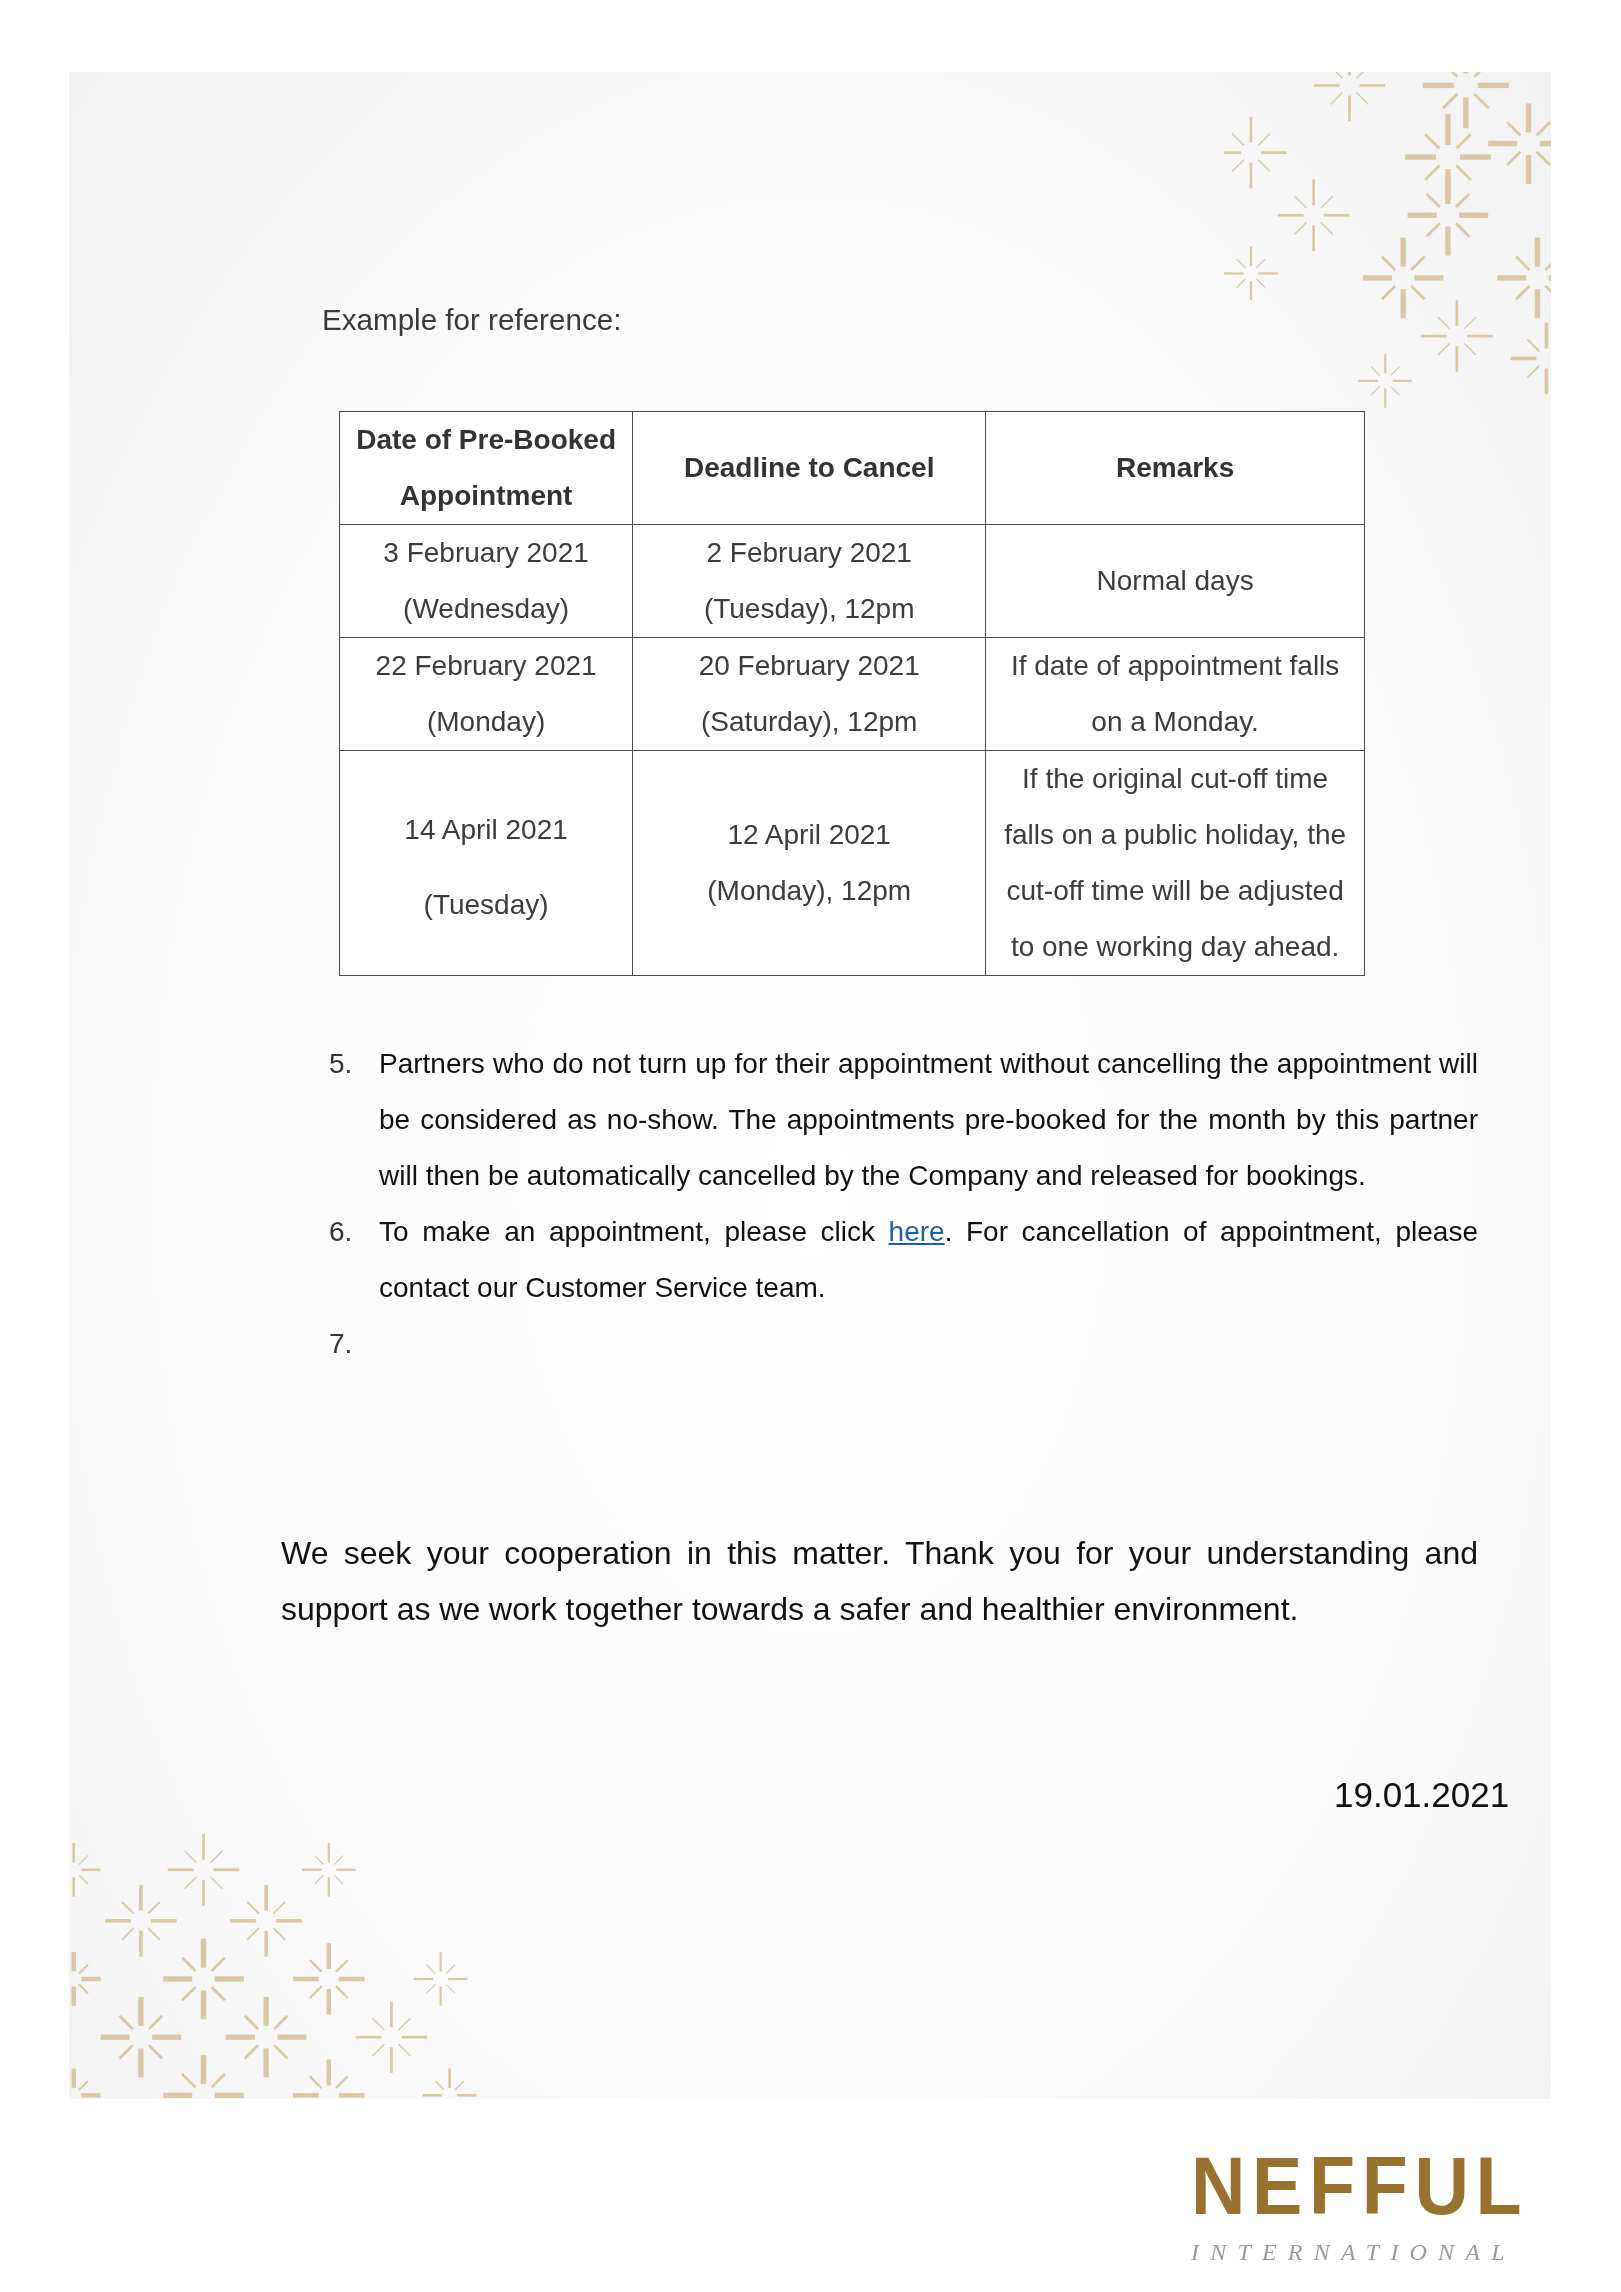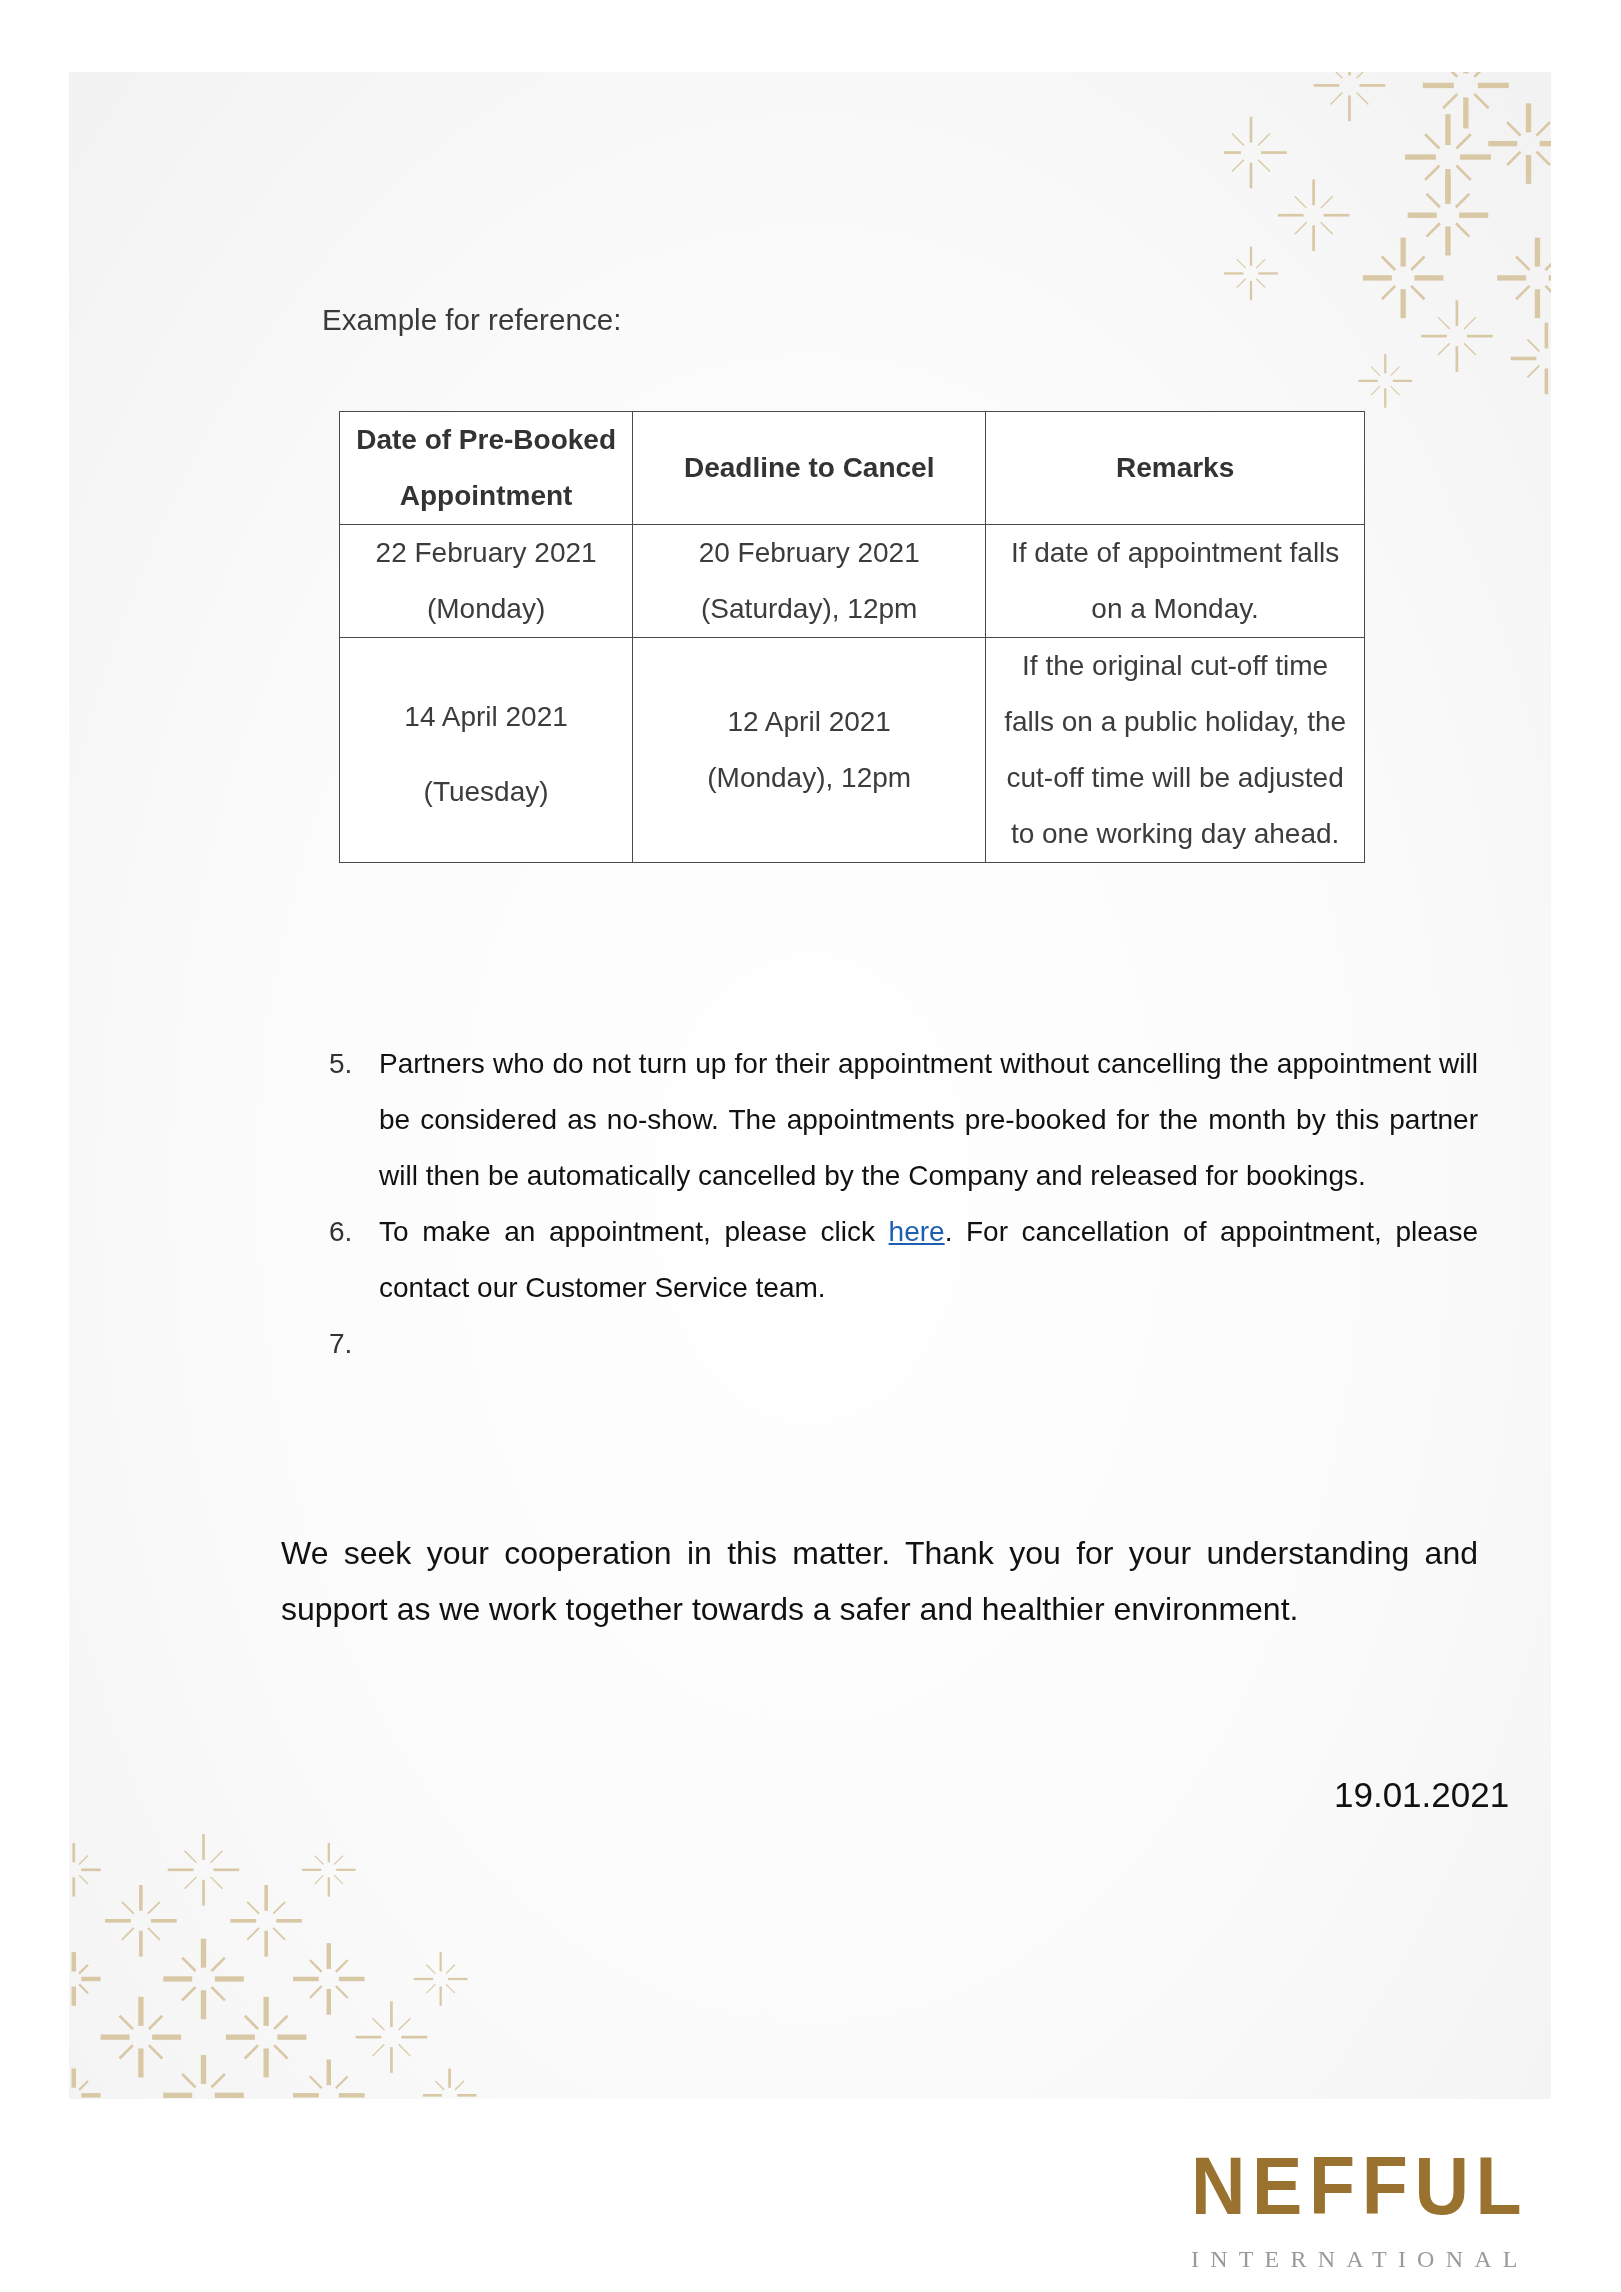--- a/index.html
+++ b/index.html
@@ -49,21 +49,21 @@
     font-size: 35px; color: #111;
   }
   .logo { position: absolute; left: 1191px; top: 2145px; width: 358px; }
   .logo-main {
     font-family: "Liberation Sans", sans-serif; font-weight: bold;
     font-size: 82px; color: #9a7230; letter-spacing: 7.2px; line-height: 81px;
     transform: scaleX(0.92); transform-origin: left;
   }
   .logo-sub {
     font-family: "Liberation Serif", serif; font-size: 24px; color: #9a9a9a;
-    letter-spacing: 11.2px; margin-top: 20px;
+    letter-spacing: 11.2px; margin-top: 13px; font-style: italic;
   }
 </style>
 </head>
 <body>
 
 <div class="panel">
   <svg class="deco" style="left:1155px; top:0px;" width="327" height="376" id="deco-tr" viewBox="0 0 365 420">
       <g>
         <line x1="151.2" y1="15" x2="180" y2="15" stroke="#d9c8a5" stroke-width="3"></line>
         <line x1="147.91959594928935" y1="22.91959594928933" x2="161.21320343559643" y2="36.21320343559643" stroke="#d9c8a5" stroke-width="1.5"></line>
@@ -368,20 +368,25 @@
       </colgroup>
     <thead>
       <tr>
         <th>Date of Pre-Booked Appointment</th>
         <th>Deadline to Cancel</th>
         <th>Remarks</th>
       </tr>
     </thead>
     <tbody>
       <tr>
+        <td><span>3 February 2021</span><br><span>(Wednesday)</span></td>
+        <td><span>2 February 2021</span><br><span>(Tuesday), 12pm</span></td>
+        <td class="top">Normal days</td>
+      </tr>
+      <tr>
         <td><span>22 February 2021</span><br><span>(Monday)</span></td>
         <td><span>20 February 2021</span><br><span>(Saturday), 12pm</span></td>
         <td>If date of appointment falls on a Monday.</td>
       </tr>
       <tr>
         <td style="line-height:75px; padding-top:7.2px;"><span>14 April 2021</span><br><span>(Tuesday)</span></td>
         <td><span>12 April 2021</span><br><span>(Monday), 12pm</span></td>
         <td>If the original cut-off time falls on a public holiday, the cut-off time will be adjusted to one working day ahead.</td>
       </tr>
     </tbody>

